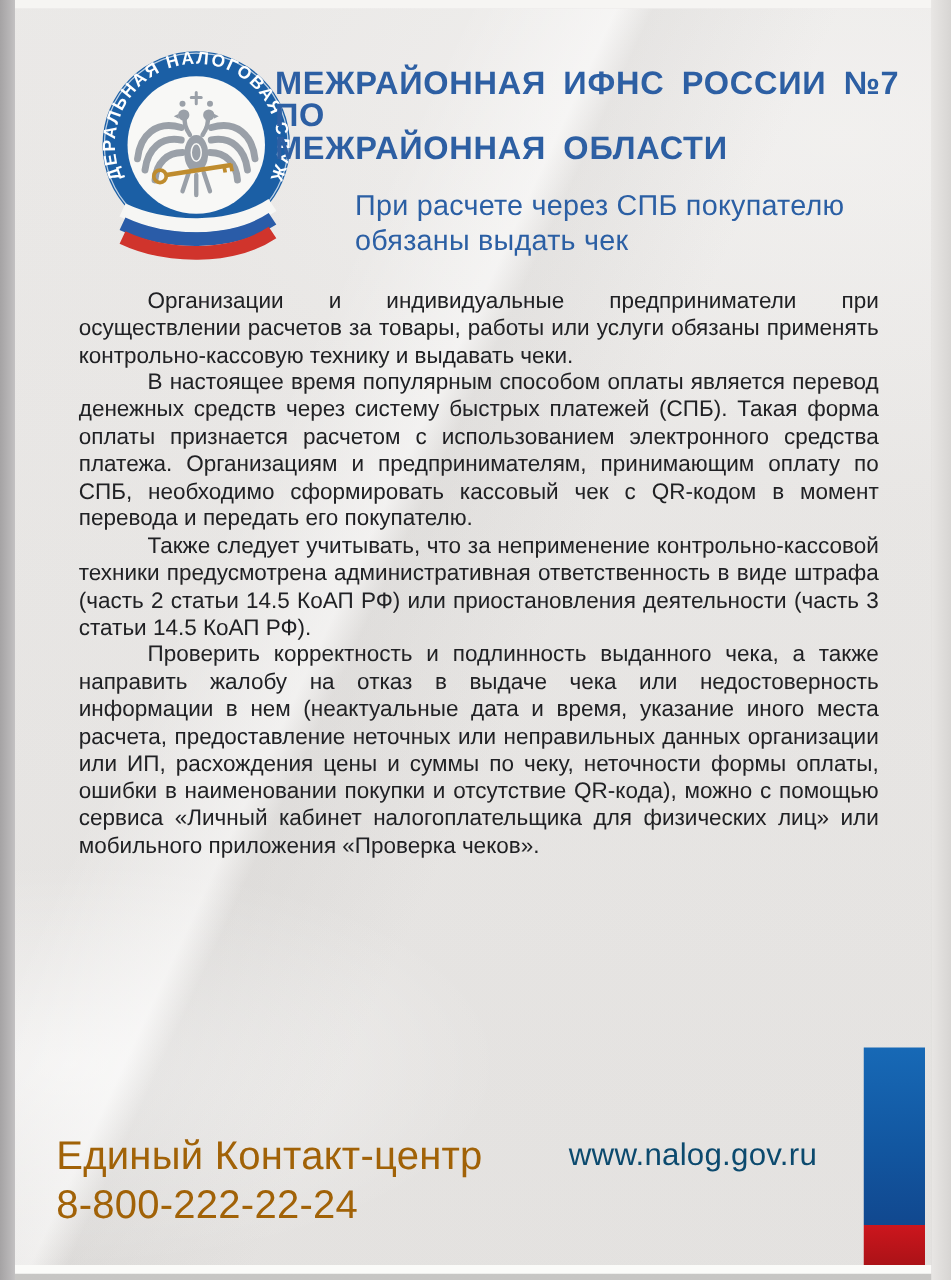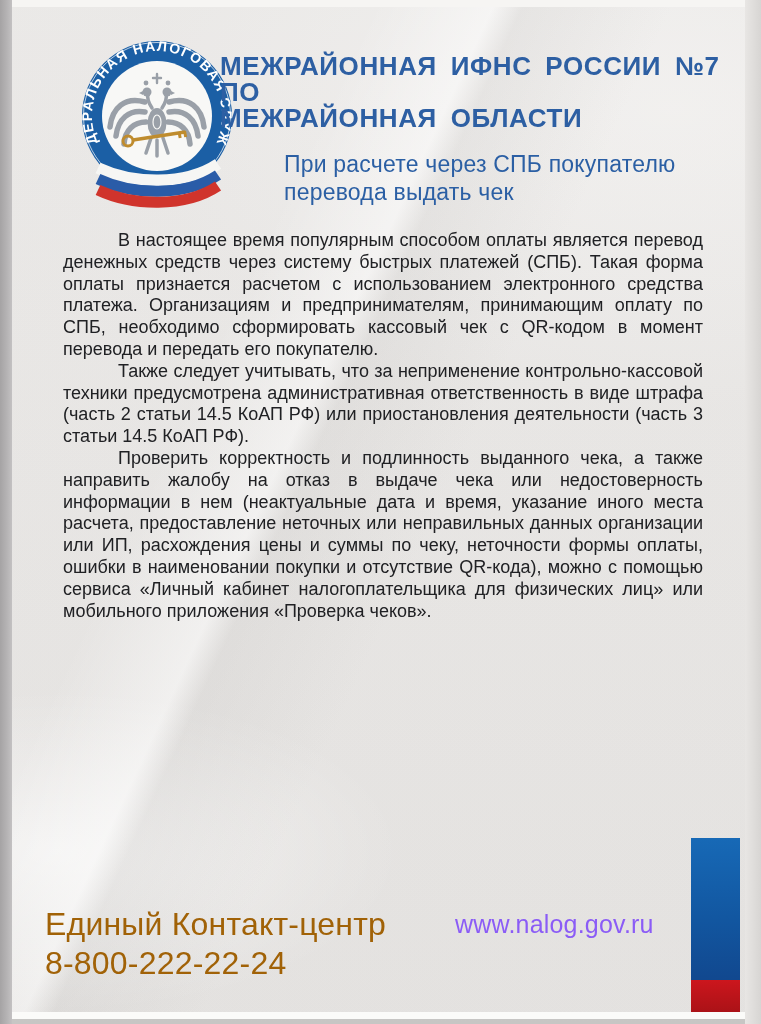--- a/index.html
+++ b/index.html
@@ -75,21 +75,21 @@
   
   .footer-contact {
     position: absolute; left: 33px; top: 898px;
     color: #a16207;
     font-size: 32px;
     line-height: 39px;
     letter-spacing: 0.2px;
   }
   .footer-site {
     position: absolute; left: 443px; top: 903px;
-    color: #8b5cf6;
+    color: #0c4a6e;
     font-size: 25px;
     letter-spacing: 0.2px;
   }
 
   
   .stripe-blue {
     position: absolute; left: 679px; top: 831px; width: 49px; height: 142px;
     background: linear-gradient(180deg, #1769b6 0%, #1257a1 55%, #11488f 100%);
   }
   .stripe-red {
@@ -163,24 +163,25 @@
     </g>
   </svg>
 
   <div class="authority">
     <div>МЕЖРАЙОННАЯ ИФНС РОССИИ №7 ПО</div>
     <div>МЕЖРАЙОННАЯ ОБЛАСТИ</div>
   </div>
 
   <div class="headline">
     <div>При расчете через СПБ покупателю</div>
-    <div>перевода выдать чек</div>
+    <div>обязаны выдать чек</div>
   </div>
 
   <div class="body-text">
+    <p>Организации и индивидуальные предприниматели при осуществлении расчетов за товары, работы или услуги обязаны применять контрольно-кассовую технику и выдавать чеки.</p>
     <p>В настоящее время популярным способом оплаты является перевод денежных средств через систему быстрых платежей (СПБ). Такая форма оплаты признается расчетом с использованием электронного средства платежа. Организациям и предпринимателям, принимающим оплату по СПБ, необходимо сформировать кассовый чек с QR-кодом в момент перевода и передать его покупателю.</p>
     <p>Также следует учитывать, что за неприменение контрольно-кассовой техники предусмотрена административная ответственность в виде штрафа (часть 2 статьи 14.5 КоАП РФ) или приостановления деятельности (часть 3 статьи 14.5 КоАП РФ).</p>
     <p>Проверить корректность и подлинность выданного чека, а также направить жалобу на отказ в выдаче чека или недостоверность информации в нем (неактуальные дата и время, указание иного места расчета, предоставление неточных или неправильных данных организации или ИП, расхождения цены и суммы по чеку, неточности формы оплаты, ошибки в наименовании покупки и отсутствие QR-кода), можно с помощью сервиса «Личный кабинет налогоплательщика для физических лиц» или мобильного приложения «Проверка чеков».</p>
   </div>
 
   <div class="footer-contact">
     <div>Единый Контакт-центр</div>
     <div>8-800-222-22-24</div>
   </div>
   <div class="footer-site">www.nalog.gov.ru</div>

